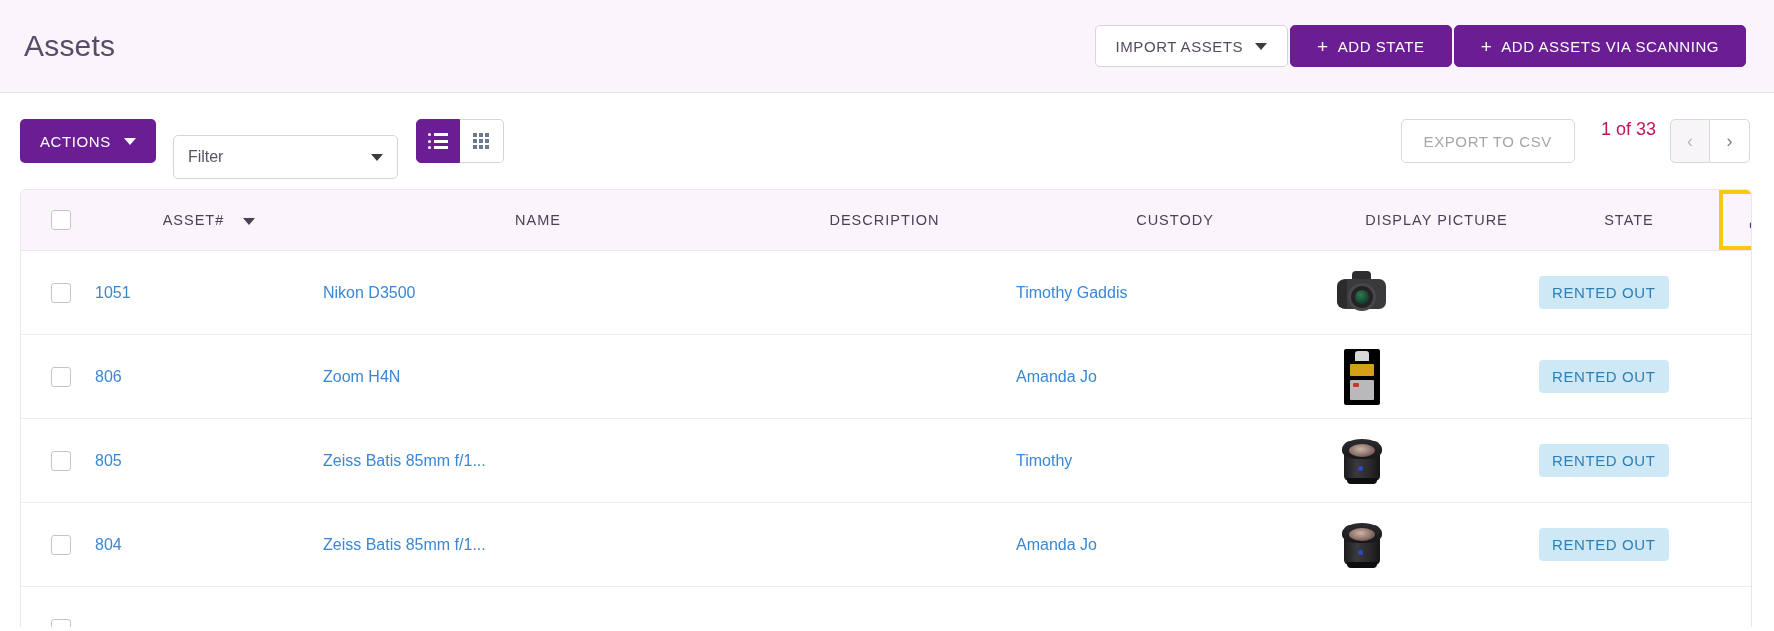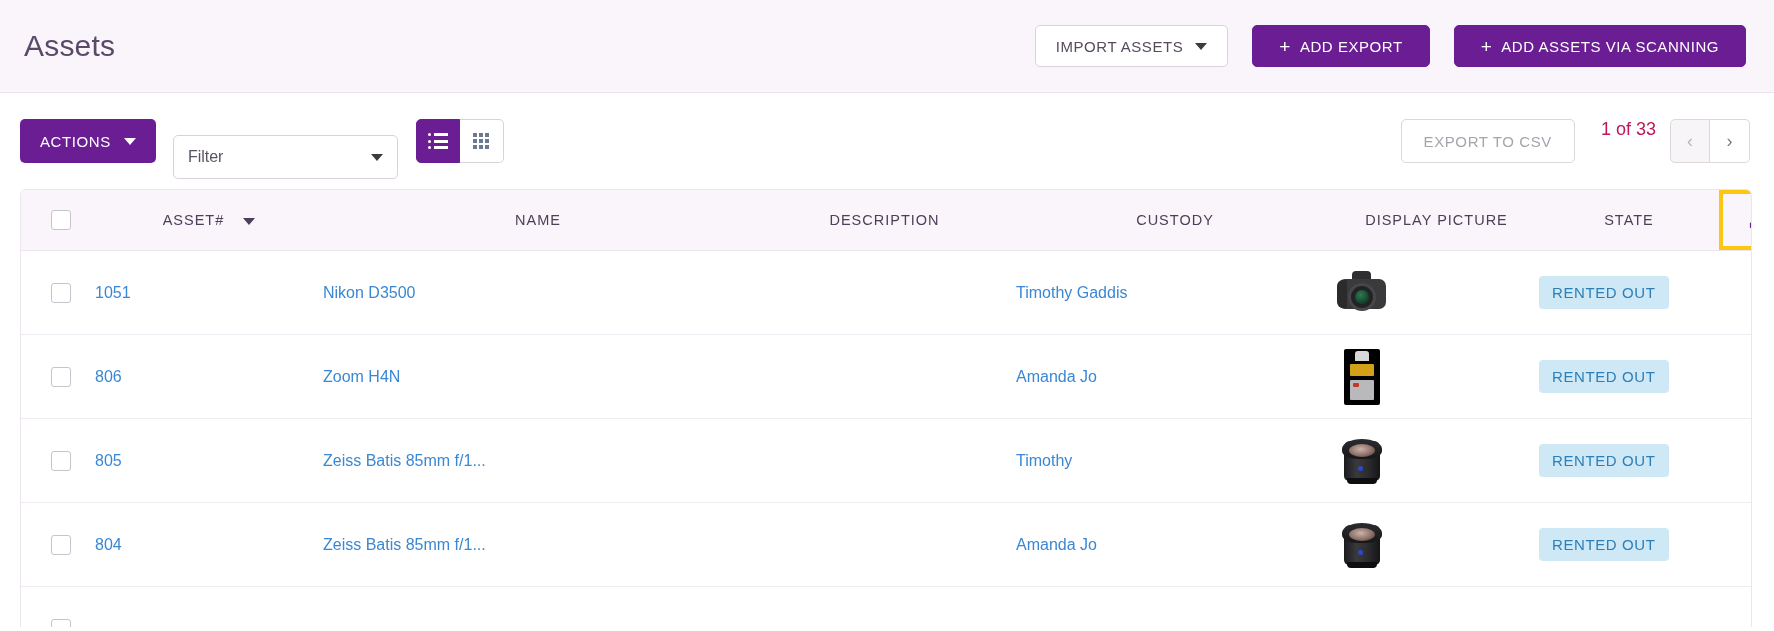--- a/index.html
+++ b/index.html
@@ -17,21 +17,21 @@
     border-bottom: 1px solid #ebe3ec;
     display: flex; align-items: center;
     padding: 0 28px 0 24px;
   }
   .page-title{
     font-size: 30px;
     color: #5a4a6a;
     font-weight: 400;
     letter-spacing: .2px;
   }
-  .header-actions{ margin-left:auto; display:flex; align-items:center; gap:24px;padding-left:43px; }
+  .header-actions{ margin-left:auto; display:flex; align-items:center; gap:2px;padding-left:43px; }
 
   .btn{
     border-radius: 5px;
     font-size: 15px;
     letter-spacing: .55px;
     cursor: pointer;
     display: inline-flex; align-items:center; justify-content:center;
     white-space: nowrap;
     font-family: "Liberation Sans", sans-serif;
   }
@@ -257,21 +257,21 @@
   <div class="page-title">Assets</div>
 
   <div class="header-actions">
     <button class="btn btn-outline">
       <span>IMPORT ASSETS</span>
       <span class="caret"></span>
     </button>
 
     <button class="btn btn-primary">
       <span class="plus">+</span>
-      <span>ADD EXPORT</span>
+      <span>ADD STATE</span>
     </button>
 
     <button class="btn btn-primary">
       <span class="plus">+</span>
       <span>ADD ASSETS VIA SCANNING</span>
     </button>
   </div>
 </div>
 
 <div class="toolbar">

